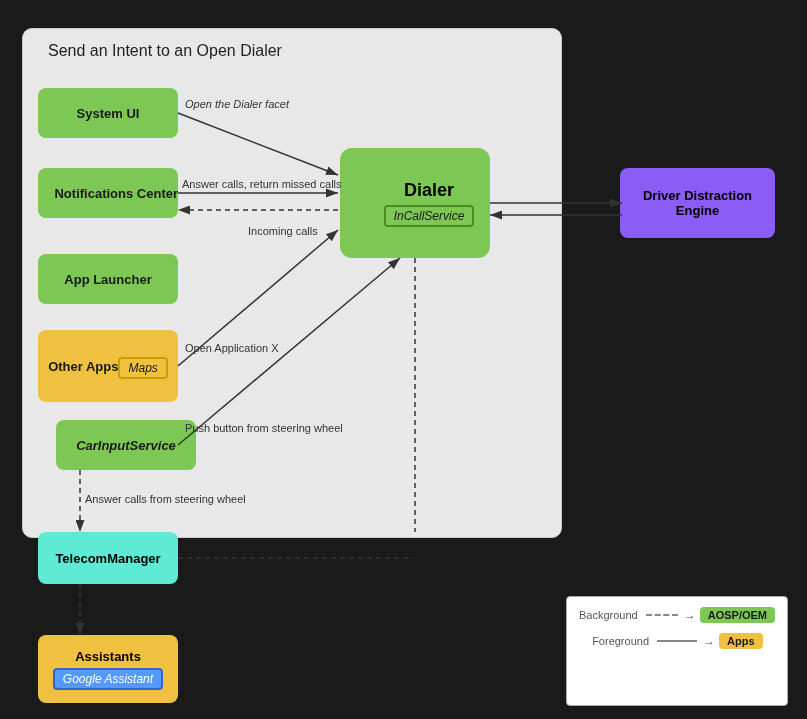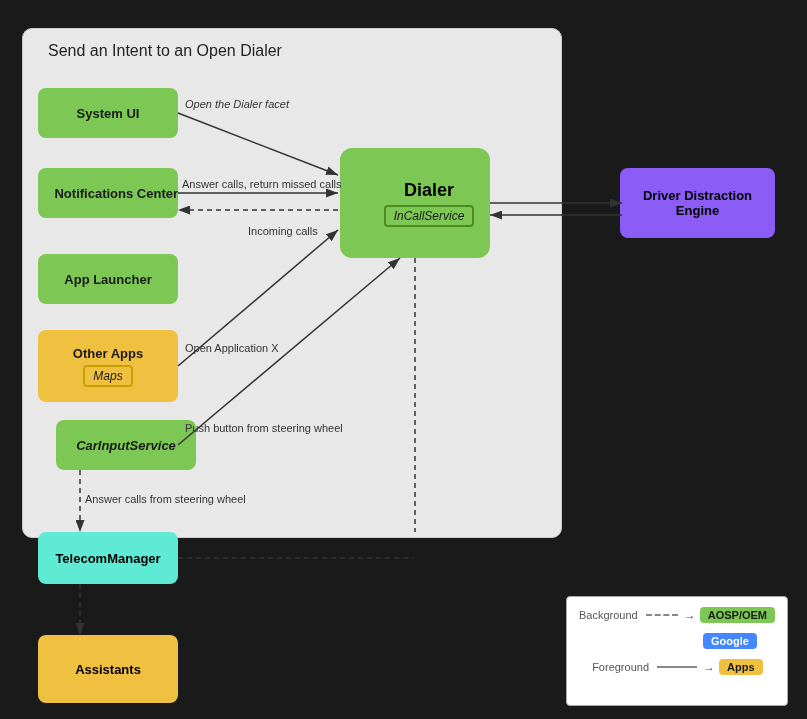--- a/index.html
+++ b/index.html
@@ -43,21 +43,21 @@
       text-align: center;
       color: #1a1a1a;
       font-weight: bold;
       position: absolute;
     }
 
     .yellow-box {
       background: #f0c040;
       border-radius: 8px;
       display: flex;
-      flex-direction: column;
+      flex-direction: row;
       align-items: center;
       justify-content: center;
       text-align: left;
       color: #1a1a1a;
       font-weight: bold;
       position: absolute;
     }
 
     .yellow-inner-box {
       background: #f0c040;
@@ -308,20 +308,23 @@
     <em>InCallService</em>
   </div>
 </div>
 
 <div id="telecom-manager">
   <span>TelecomManager</span>
 </div>
 
 <div id="assistants">
   <span>Assistants</span>
+  <div class="blue-inner-box">
+    <em>Google Assistant</em>
+  </div>
 </div>
 
 <div id="driver-distraction">
   <span>Driver Distraction Engine</span>
 </div>
 
 <svg class="arrows">
   <defs>
     <marker id="arrowhead" markerWidth="8" markerHeight="6" refX="8" refY="3" orient="auto">
       <polygon points="0 0, 8 3, 0 6" fill="#333"></polygon>
@@ -365,23 +368,18 @@
 </svg>
 
 <div class="legend-box">
   <div class="legend-row">
     <span class="legend-label">Background</span>
     <span class="legend-line-dashed"></span>
     <span class="legend-arrow">→</span>
     <span class="legend-chip chip-aosp">AOSP/OEM</span>
   </div>
   <div class="legend-row">
-    <span class="legend-label"></span>
-    <span style="width:40px; margin-right:6px;"></span>
-    <span class="legend-chip chip-google">Google</span>
-  </div>
-  <div class="legend-row">
     <span class="legend-label">Foreground</span>
     <span class="legend-line-solid"></span>
     <span class="legend-arrow">→</span>
     <span class="legend-chip chip-apps">Apps</span>
   </div>
 </div>
 
 </body></html>

